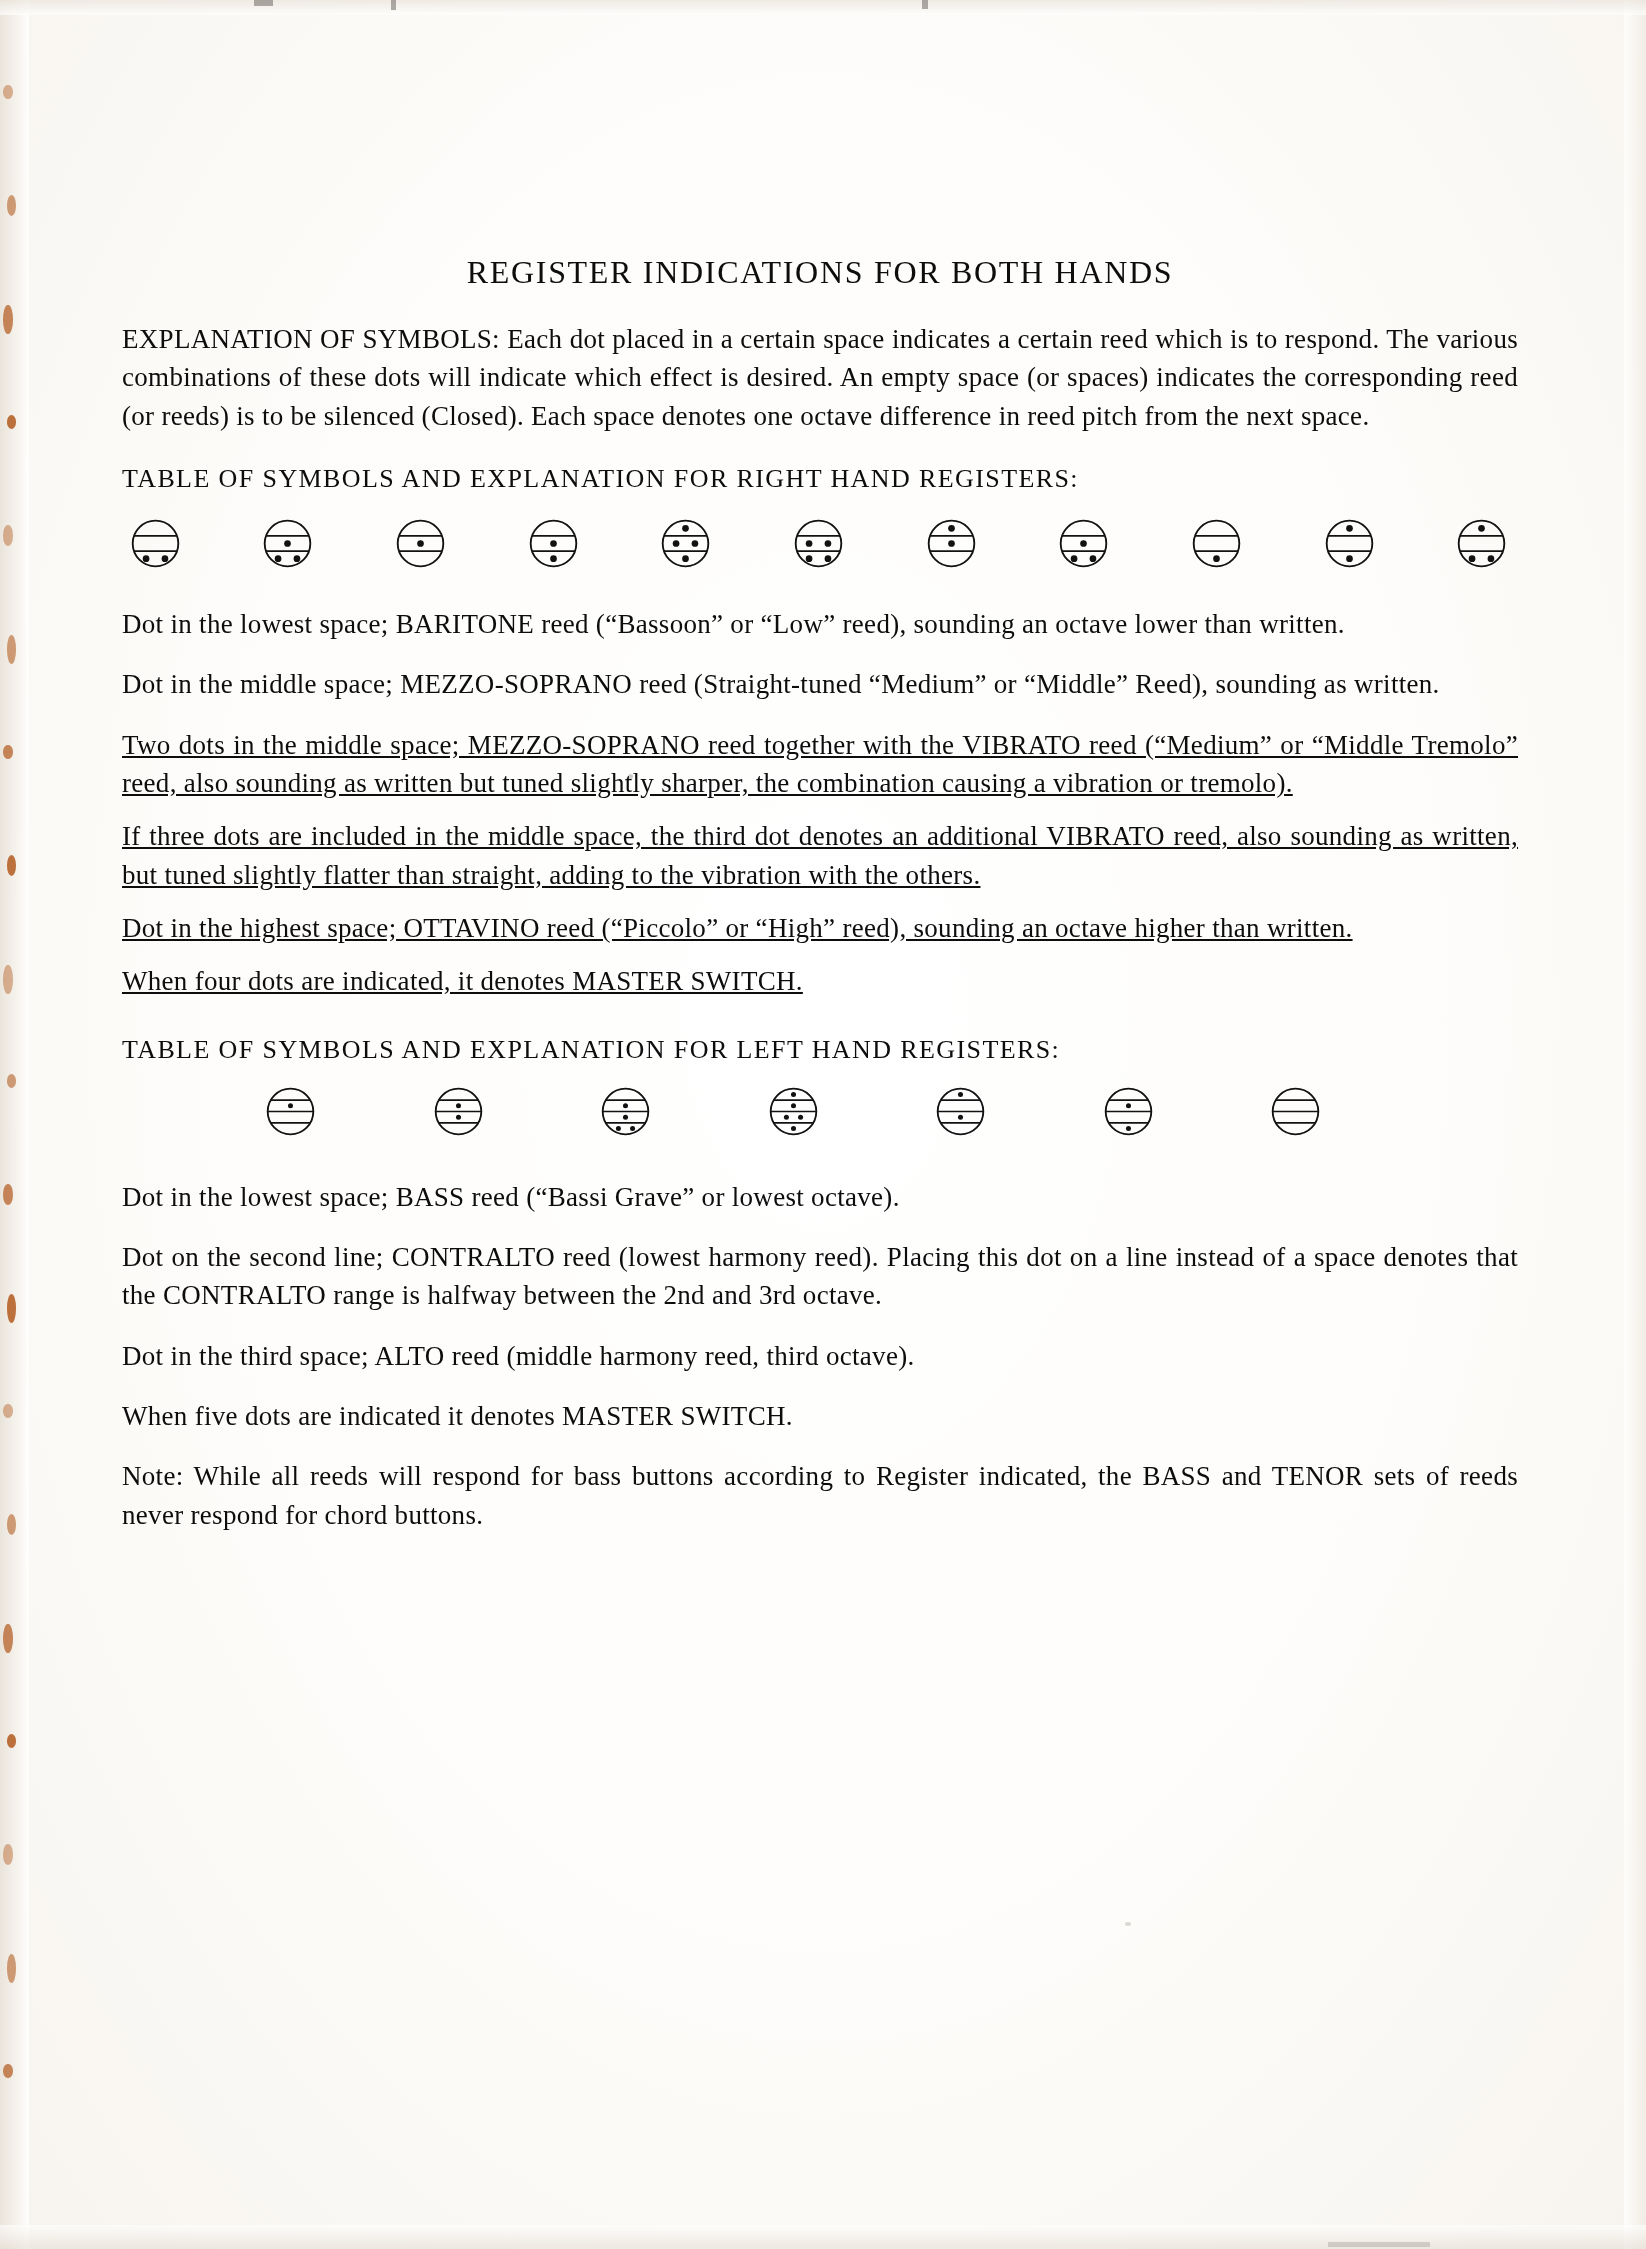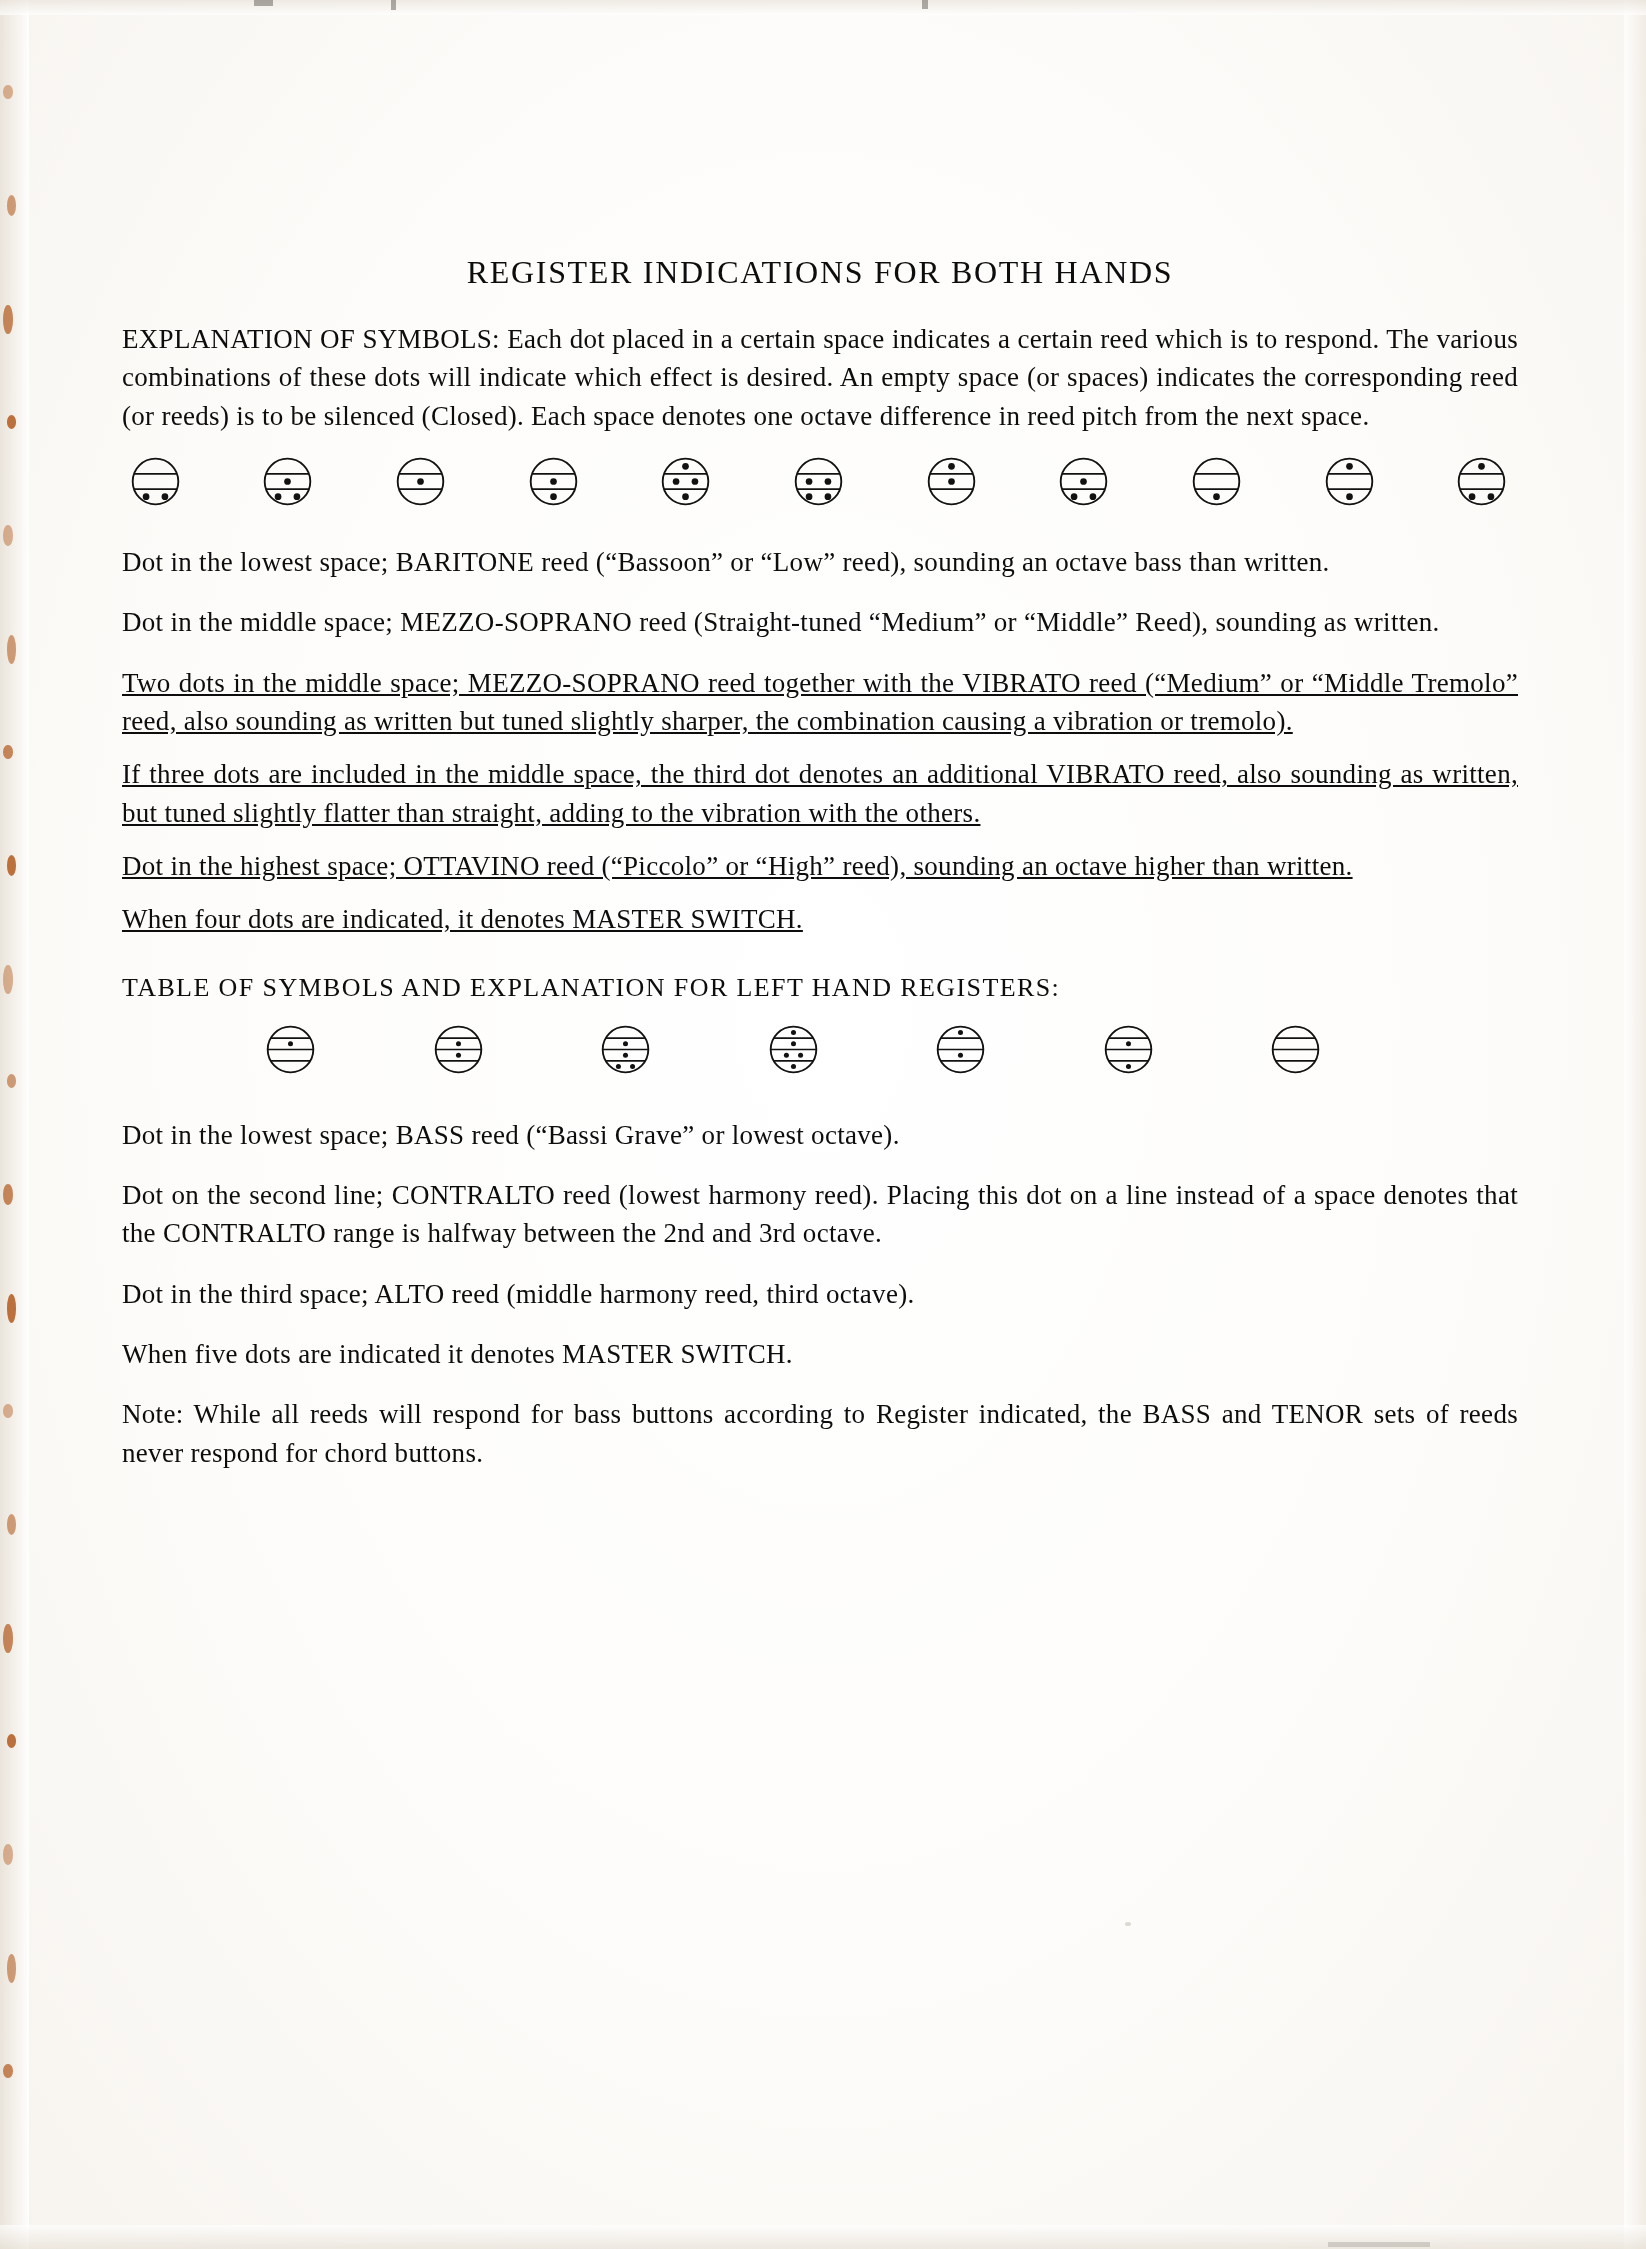--- a/index.html
+++ b/index.html
@@ -173,20 +173,21 @@
   <div class="smudge" style="left:628px;top:774px;width:5px;height:5px;"></div>
   <div class="smudge" style="left:1125px;top:1922px;width:6px;height:4.2px;opacity:.25;"></div>
 </div>
 
 <div class="content">
 
   <h1 class="title">REGISTER INDICATIONS FOR BOTH HANDS</h1>
 
   <p class="para">EXPLANATION OF SYMBOLS: Each dot placed in a certain space indicates a certain reed which is to respond. The various combinations of these dots will indicate which effect is desired. An empty space (or spaces) indicates the corresponding reed (or reeds) is to be silenced (Closed). Each space denotes one octave difference in reed pitch from the next space.</p>
 
+  <div class="section-head">TABLE OF SYMBOLS AND EXPLANATION FOR RIGHT HAND REGISTERS:</div>
 
   <div class="symbol-row right-hand" id="rh-row">
       <span class="sym">
         <svg width="49" height="49" viewBox="0 0 58 58">
           <circle cx="29" cy="29" r="27" fill="none" stroke="#121212" stroke-width="2.2"></circle>
           <line x1="3.5441558772842896" x2="54.45584412271571" y1="20" y2="20" stroke="#121212" stroke-width="2"></line>
           <line x1="3.5441558772842896" x2="54.45584412271571" y1="38" y2="38" stroke="#121212" stroke-width="2"></line>
           <circle cx="17.84" cy="47" r="3.96" fill="#121212"></circle>
           <circle cx="40.16" cy="47" r="3.96" fill="#121212"></circle>
         </svg>
@@ -281,21 +282,21 @@
           <circle cx="29" cy="29" r="27" fill="none" stroke="#121212" stroke-width="2.2"></circle>
           <line x1="3.5441558772842896" x2="54.45584412271571" y1="20" y2="20" stroke="#121212" stroke-width="2"></line>
           <line x1="3.5441558772842896" x2="54.45584412271571" y1="38" y2="38" stroke="#121212" stroke-width="2"></line>
           <circle cx="29" cy="11" r="3.96" fill="#121212"></circle>
           <circle cx="17.84" cy="47" r="3.96" fill="#121212"></circle>
           <circle cx="40.16" cy="47" r="3.96" fill="#121212"></circle>
         </svg>
       </span>
     </div>
 
-  <p class="para">Dot in the lowest space; BARITONE reed (“Bassoon” or “Low” reed), sounding an octave bass than written.</p>
+  <p class="para">Dot in the lowest space; BARITONE reed (“Bassoon” or “Low” reed), sounding an octave lower than written.</p>
   <p class="para">Dot in the middle space; MEZZO-SOPRANO reed (Straight-tuned “Medium” or “Middle” Reed), sounding as written.</p>
   <p class="para tight">Two dots in the middle space; MEZZO-SOPRANO reed together with the VIBRATO reed (“Medium” or “Middle Tremolo” reed, also sounding as written but tuned slightly sharper, the combination causing a vibration or tremolo).</p>
   <p class="para tight">If three dots are included in the middle space, the third dot denotes an additional VIBRATO reed, also sounding as written, but tuned slightly flatter than straight, adding to the vibration with the others.</p>
   <p class="para tight">Dot in the highest space; OTTAVINO reed (“Piccolo” or “High” reed), sounding an octave higher than written.</p>
   <p class="para tight">When four dots are indicated, it denotes MASTER SWITCH.</p>
 
   <div class="section-head lh">TABLE OF SYMBOLS AND EXPLANATION FOR LEFT HAND REGISTERS:</div>
 
   <div class="symbol-row left-hand" id="lh-row">
       <span class="sym">

